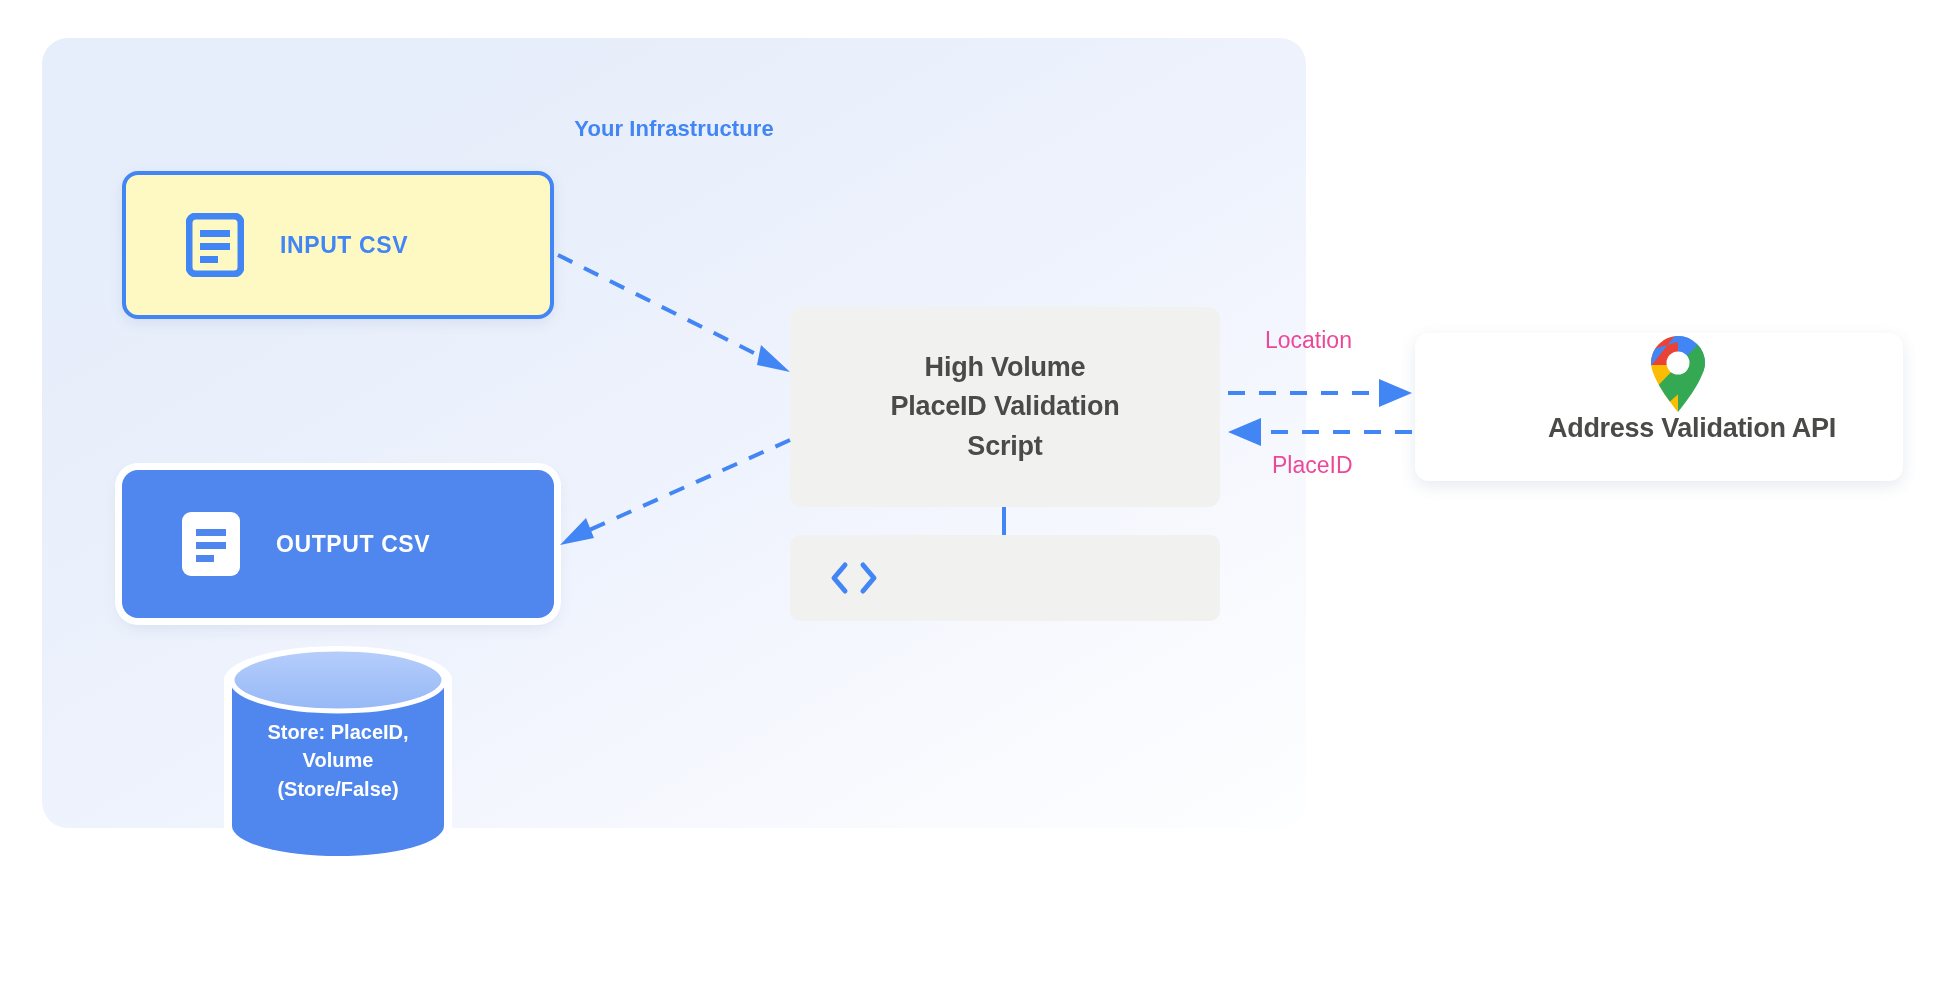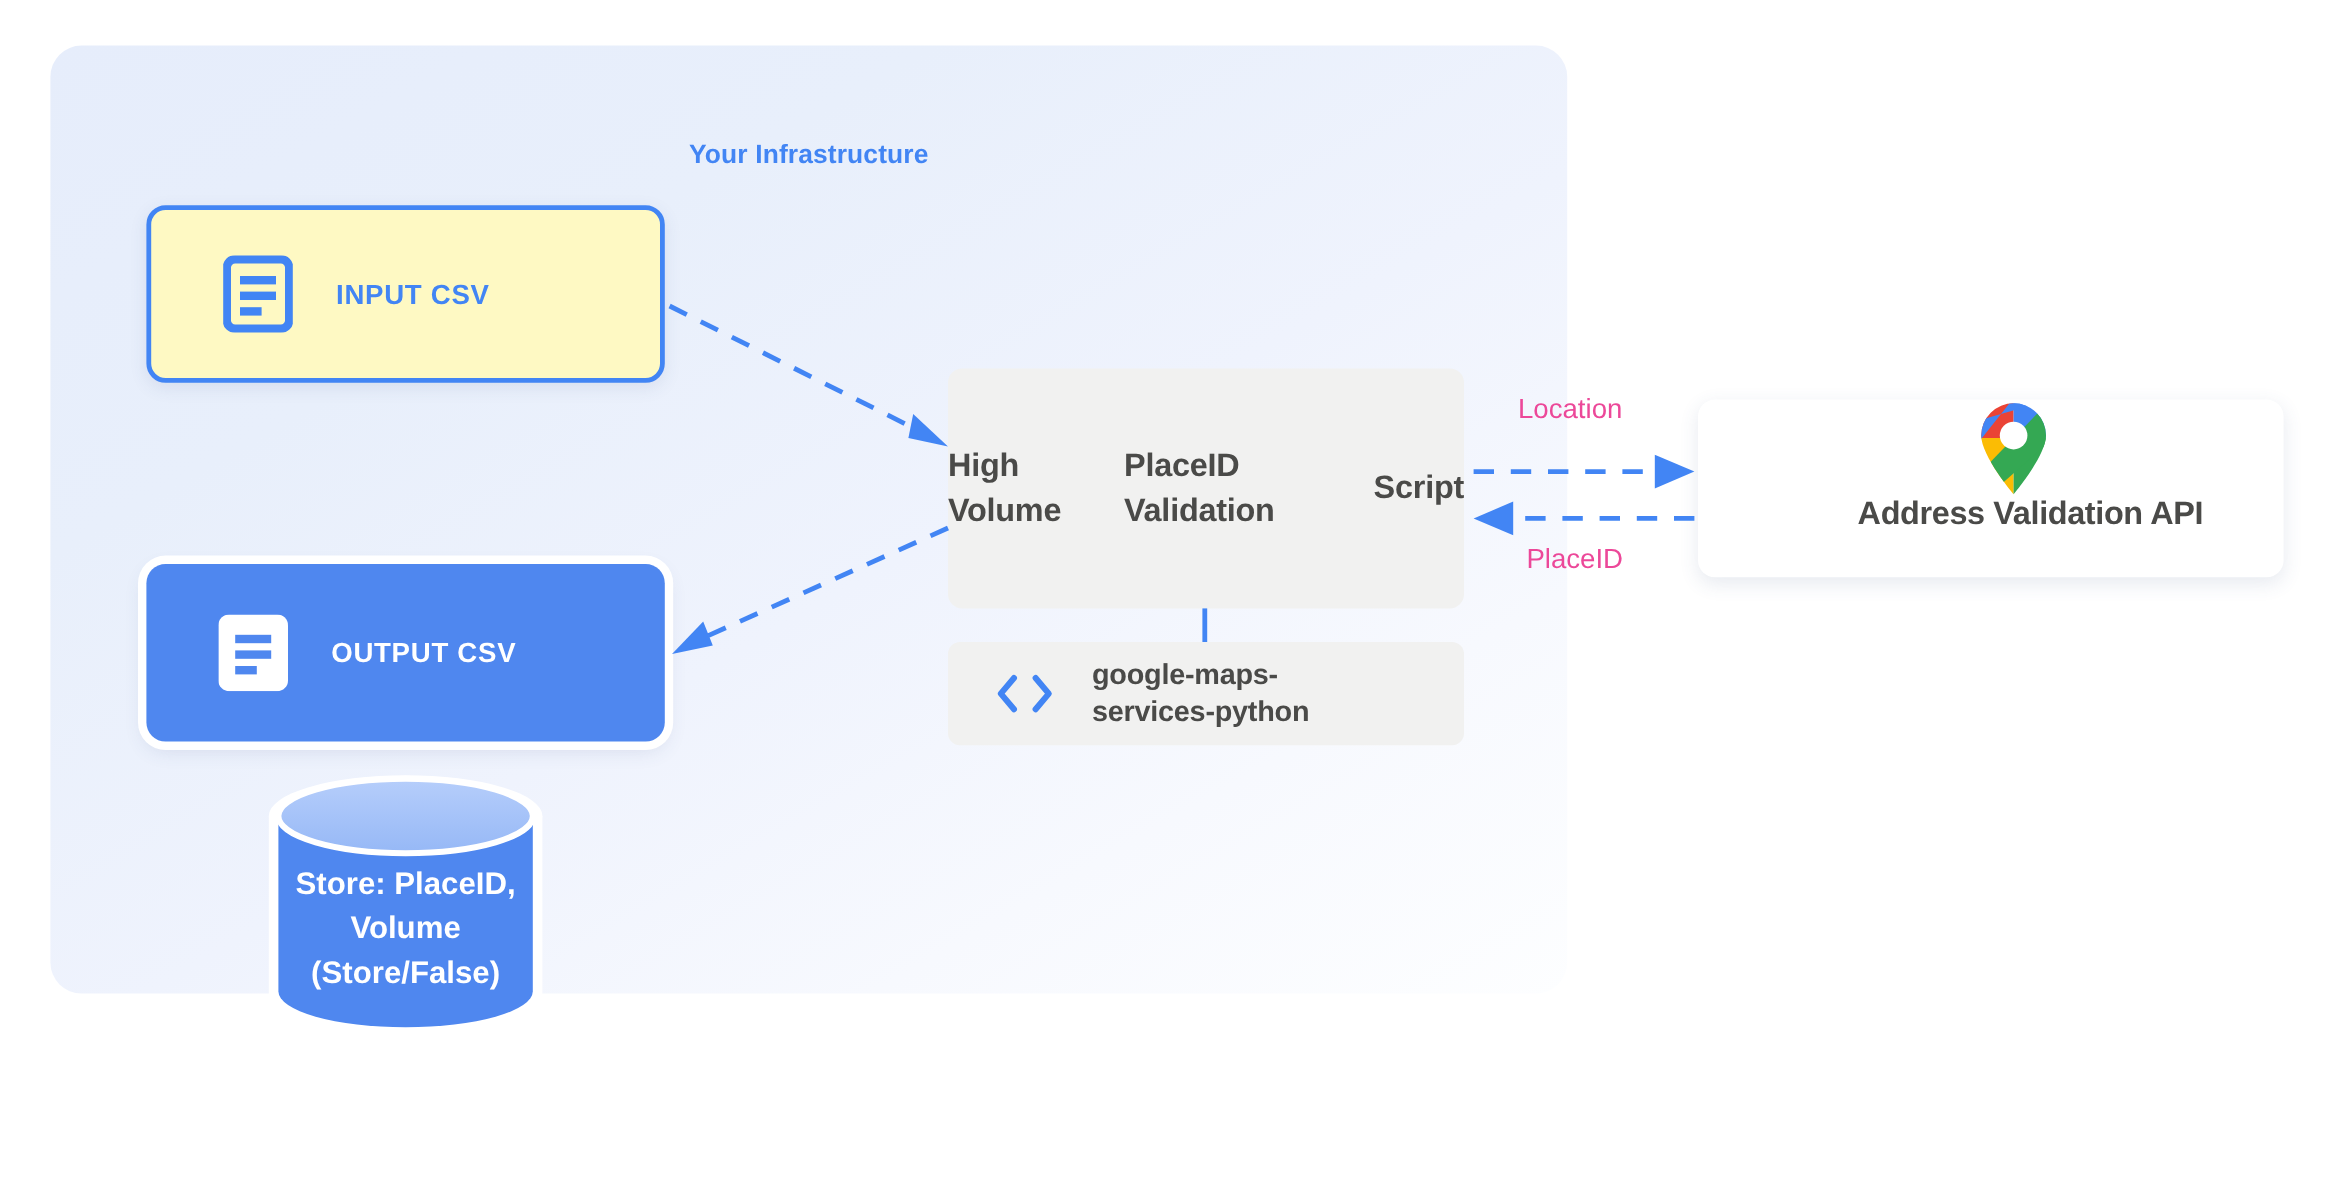--- a/index.html
+++ b/index.html
@@ -98,21 +98,21 @@
 
   
   .script-box {
     left: 790px;
     top: 307px;
     width: 430px;
     height: 200px;
     background: #f1f1f0;
     border-radius: 12px;
     display: flex;
-    flex-direction: row;
+    flex-direction: column;
     align-items: center;
     justify-content: center;
     gap: 2px;
   }
   .script-box .line {
     font-size: 27px;
     font-weight: 700;
     color: #4a4a48;
     line-height: 1.38;
     letter-spacing: -0.2px;
@@ -179,21 +179,21 @@
     top: 640px;
     width: 240px;
     height: 228px;
   }
   .db-text {
     position: absolute;
     left: 0;
     top: 718px;
     width: 240px;
     text-align: center;
-    font-size: 26px;
+    font-size: 20px;
     font-weight: 700;
     color: #ffffff;
     line-height: 1.42;
     z-index: 3;
     pointer-events: none;
   }
 
   
   .edge-label {
     position: absolute;
@@ -254,24 +254,20 @@
   </div>
 
   <div class="connector-v"></div>
 
   <div class="node library-box">
     <span class="code-icon">
       <svg viewBox="0 0 52 36" width="52" height="36" aria-hidden="true">
         <polyline points="17,5 6,18 17,31" fill="none" stroke="#4285f4" stroke-width="5" stroke-linecap="round" stroke-linejoin="round"></polyline>
         <polyline points="35,5 46,18 35,31" fill="none" stroke="#4285f4" stroke-width="5" stroke-linecap="round" stroke-linejoin="round"></polyline>
       </svg>
-    </span>
-    <span class="lib-text">
-      <span>google-maps-</span><br>
-      <span>services-python</span>
     </span>
   </div>
 
   <div class="node api-box">
     <span class="maps-pin">
       <svg viewBox="0 0 62 80" width="62" height="80" aria-hidden="true">
         <defs>
           <clipPath id="pinClip">
             <path d="M31 79 C31 79 58 47 58 30 A27 27 0 1 0 4 30 C4 47 31 79 31 79 Z"></path>
           </clipPath>

